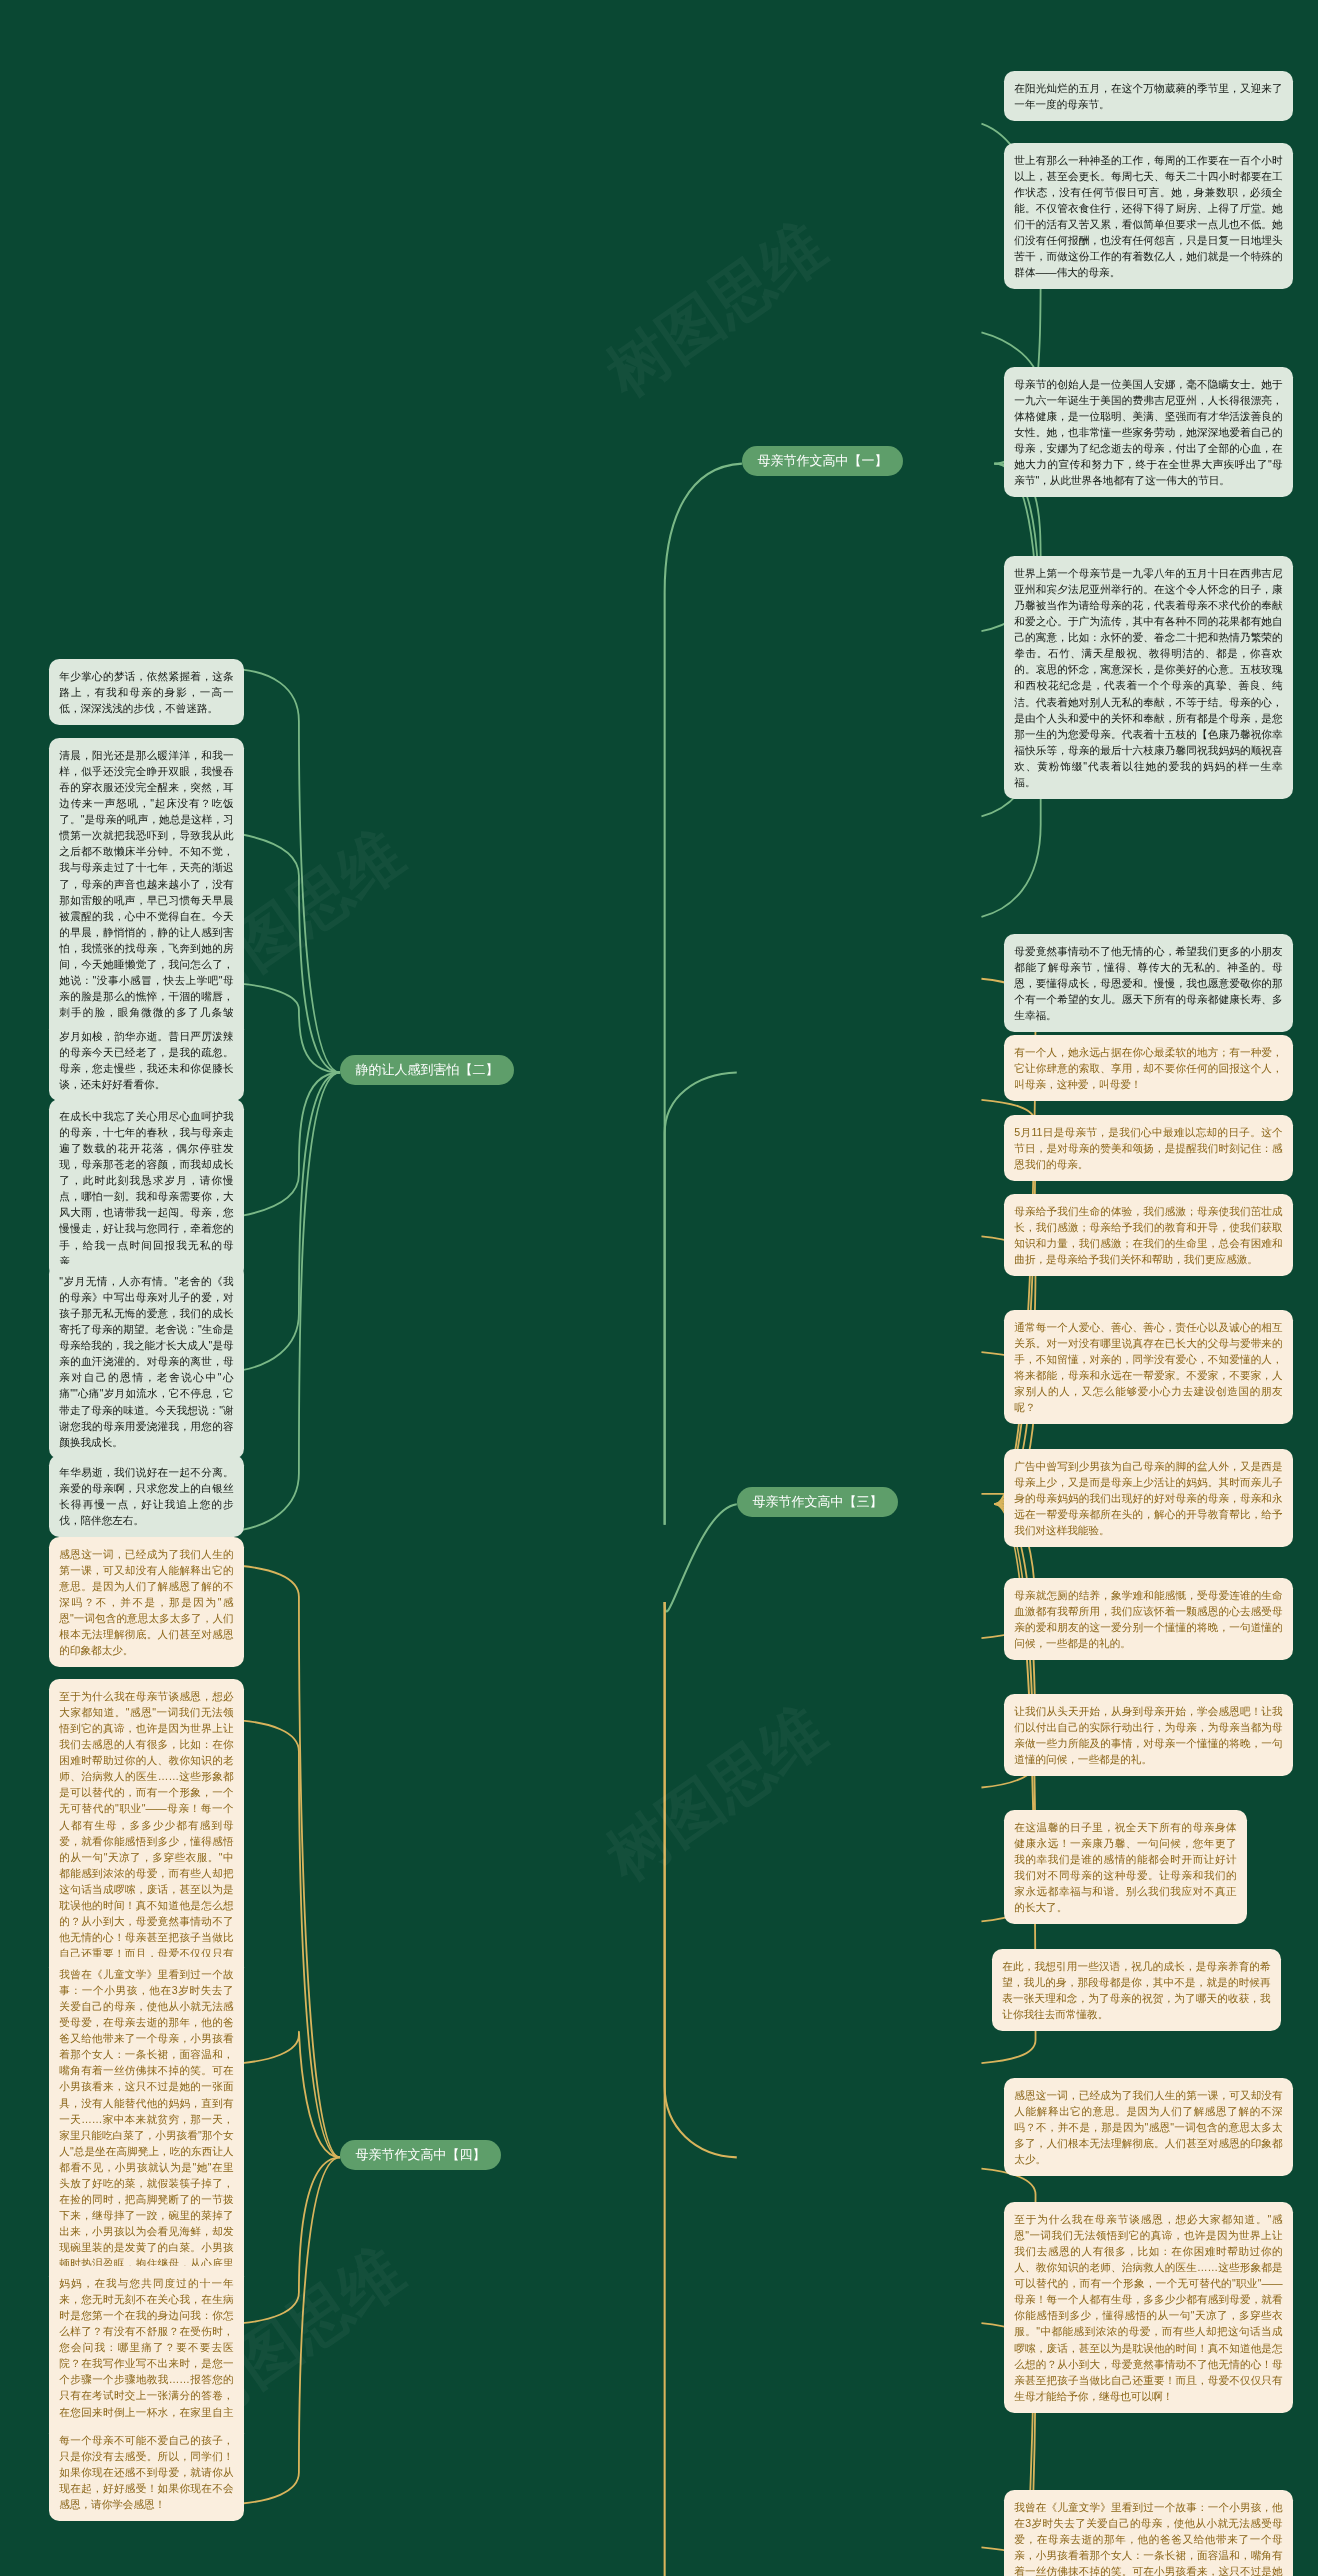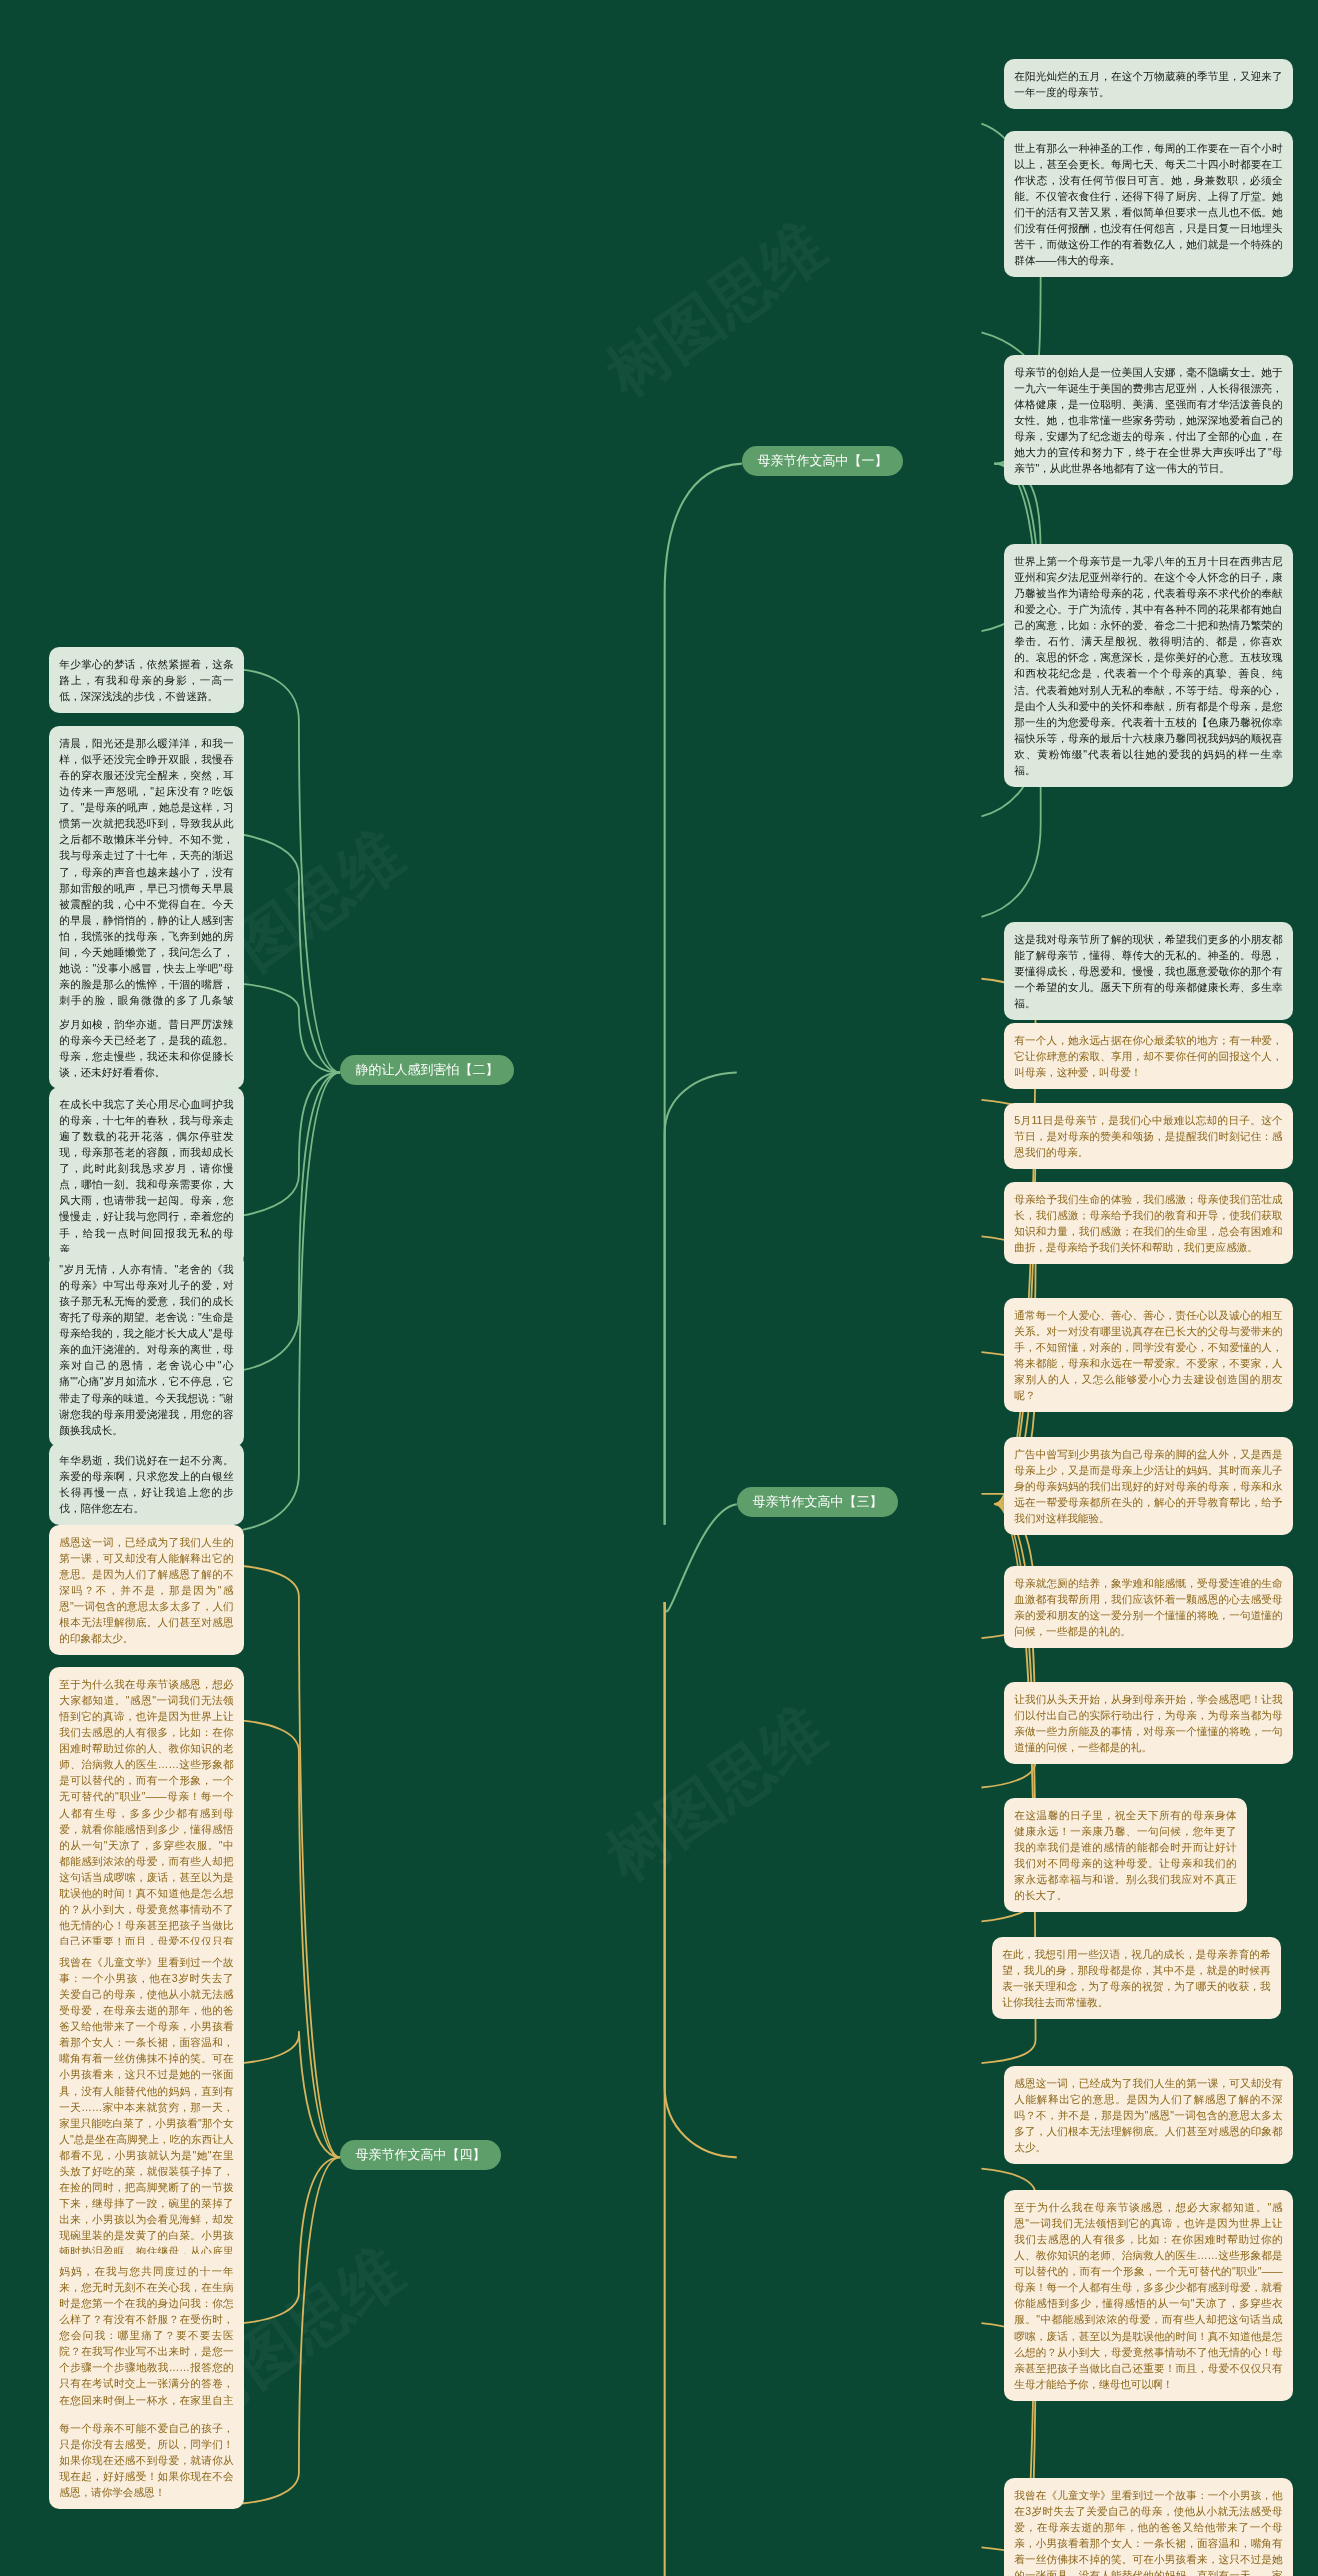--- a/index.html
+++ b/index.html
@@ -39,20 +39,21 @@
     z-index:5;
   }
   .leaf {
     position:absolute;
     border-radius:10.3px;
     padding:8.8px 10.3px;
     font-size:10.6px;
     line-height:1.52;
     text-align:justify;
     z-index:4;
+    margin-top:12px;
   }
   .leaf.mint { background:#dde8dd; color:#101510; }
   .leaf.cream { background:#faeede; color:#8a6517; }
 
   .watermark {
     position:absolute;
     color:rgba(255,255,255,0.045);
     font-size:62px;
     font-weight:700;
     transform:rotate(-35deg);
@@ -151,21 +152,21 @@
   <div class="leaf cream" style="left:49px; top:1525px; width:195px;">感恩这一词，已经成为了我们人生的第一课，可又却没有人能解释出它的意思。是因为人们了解感恩了解的不深吗？不，并不是，那是因为"感恩"一词包含的意思太多太多了，人们根本无法理解彻底。人们甚至对感恩的印象都太少。</div>
   <div class="leaf cream" style="left:49px; top:1667px; width:195px;">至于为什么我在母亲节谈感恩，想必大家都知道。"感恩"一词我们无法领悟到它的真谛，也许是因为世界上让我们去感恩的人有很多，比如：在你困难时帮助过你的人、教你知识的老师、治病救人的医生……这些形象都是可以替代的，而有一个形象，一个无可替代的"职业"——母亲！每一个人都有生母，多多少少都有感到母爱，就看你能感悟到多少，懂得感悟的从一句"天凉了，多穿些衣服。"中都能感到浓浓的母爱，而有些人却把这句话当成啰嗦，废话，甚至以为是耽误他的时间！真不知道他是怎么想的？从小到大，母爱竟然事情动不了他无情的心！母亲甚至把孩子当做比自己还重要！而且，母爱不仅仅只有生母才能给予你，继母也可以啊！</div>
   <div class="leaf cream" style="left:49px; top:1945px; width:195px;">我曾在《儿童文学》里看到过一个故事：一个小男孩，他在3岁时失去了关爱自己的母亲，使他从小就无法感受母爱，在母亲去逝的那年，他的爸爸又给他带来了一个母亲，小男孩看着那个女人：一条长裙，面容温和，嘴角有着一丝仿佛抹不掉的笑。可在小男孩看来，这只不过是她的一张面具，没有人能替代他的妈妈，直到有一天……家中本来就贫穷，那一天，家里只能吃白菜了，小男孩看"那个女人"总是坐在高脚凳上，吃的东西让人都看不见，小男孩就认为是"她"在里头放了好吃的菜，就假装筷子掉了，在捡的同时，把高脚凳断了的一节拨下来，继母摔了一跤，碗里的菜掉了出来，小男孩以为会看见海鲜，却发现碗里装的是发黄了的白菜。小男孩顿时热泪盈眶，抱住继母，从心底里喊出了一句这七年以来从没喊过的"妈妈"！</div>
   <div class="leaf cream" style="left:49px; top:2254px; width:195px;">妈妈，在我与您共同度过的十一年来，您无时无刻不在关心我，在生病时是您第一个在我的身边问我：你怎么样了？有没有不舒服？在受伤时，您会问我：哪里痛了？要不要去医院？在我写作业写不出来时，是您一个步骤一个步骤地教我……报答您的只有在考试时交上一张满分的答卷，在您回来时倒上一杯水，在家里自主自立。</div>
   <div class="leaf cream" style="left:49px; top:2411px; width:195px;">每一个母亲不可能不爱自己的孩子，只是你没有去感受。所以，同学们！如果你现在还感不到母爱，就请你从现在起，好好感受！如果你现在不会感恩，请你学会感恩！</div>
 
   <div class="leaf mint" style="left:1004px; top:59px;  width:289px;">在阳光灿烂的五月，在这个万物葳蕤的季节里，又迎来了一年一度的母亲节。</div>
   <div class="leaf mint" style="left:1004px; top:131px;  width:289px;">世上有那么一种神圣的工作，每周的工作要在一百个小时以上，甚至会更长。每周七天、每天二十四小时都要在工作状态，没有任何节假日可言。她，身兼数职，必须全能。不仅管衣食住行，还得下得了厨房、上得了厅堂。她们干的活有又苦又累，看似简单但要求一点儿也不低。她们没有任何报酬，也没有任何怨言，只是日复一日地埋头苦干，而做这份工作的有着数亿人，她们就是一个特殊的群体——伟大的母亲。</div>
   <div class="leaf mint" style="left:1004px; top:355px;  width:289px;">母亲节的创始人是一位美国人安娜，毫不隐瞒女士。她于一九六一年诞生于美国的费弗吉尼亚州，人长得很漂亮，体格健康，是一位聪明、美满、坚强而有才华活泼善良的女性。她，也非常懂一些家务劳动，她深深地爱着自己的母亲，安娜为了纪念逝去的母亲，付出了全部的心血，在她大力的宣传和努力下，终于在全世界大声疾呼出了"母亲节"，从此世界各地都有了这一伟大的节日。</div>
   <div class="leaf mint" style="left:1004px; top:544px; width:289px;">世界上第一个母亲节是一九零八年的五月十日在西弗吉尼亚州和宾夕法尼亚州举行的。在这个令人怀念的日子，康乃馨被当作为请给母亲的花，代表着母亲不求代价的奉献和爱之心。于广为流传，其中有各种不同的花果都有她自己的寓意，比如：永怀的爱、眷念二十把和热情乃繁荣的拳击。石竹、满天星般祝、教得明洁的、都是，你喜欢的。哀思的怀念，寓意深长，是你美好的心意。五枝玫瑰和西校花纪念是，代表着一个个母亲的真挚、善良、纯洁。代表着她对别人无私的奉献，不等于结。母亲的心，是由个人头和爱中的关怀和奉献，所有都是个母亲，是您那一生的为您爱母亲。代表着十五枝的【色康乃馨祝你幸福快乐等，母亲的最后十六枝康乃馨同祝我妈妈的顺祝喜欢、黄粉饰缀"代表着以往她的爱我的妈妈的样一生幸福。</div>
-  <div class="leaf mint" style="left:1004px; top:922px; width:289px;">这是我对母亲节所了解的现状，希望我们更多的小朋友都能了解母亲节，懂得、尊传大的无私的。神圣的。母恩，要懂得成长，母恩爱和。慢慢，我也愿意爱敬你的那个有一个希望的女儿。愿天下所有的母亲都健康长寿、多生幸福。</div>
+  <div class="leaf mint" style="left:1004px; top:922px; width:289px;">母爱竟然事情动不了他无情的心，希望我们更多的小朋友都能了解母亲节，懂得、尊传大的无私的。神圣的。母恩，要懂得成长，母恩爱和。慢慢，我也愿意爱敬你的那个有一个希望的女儿。愿天下所有的母亲都健康长寿、多生幸福。</div>
   <div class="leaf cream" style="left:1004px; top:1023px; width:289px;">有一个人，她永远占据在你心最柔软的地方；有一种爱，它让你肆意的索取、享用，却不要你任何的回报这个人，叫母亲，这种爱，叫母爱！</div>
   <div class="leaf cream" style="left:1004px; top:1103px; width:289px;">5月11日是母亲节，是我们心中最难以忘却的日子。这个节日，是对母亲的赞美和颂扬，是提醒我们时刻记住：感恩我们的母亲。</div>
   <div class="leaf cream" style="left:1004px; top:1182px; width:289px;">母亲给予我们生命的体验，我们感激；母亲使我们茁壮成长，我们感激；母亲给予我们的教育和开导，使我们获取知识和力量，我们感激；在我们的生命里，总会有困难和曲折，是母亲给予我们关怀和帮助，我们更应感激。</div>
   <div class="leaf cream" style="left:1004px; top:1298px; width:289px;">通常每一个人爱心、善心、善心，责任心以及诚心的相互关系。对一对没有哪里说真存在已长大的父母与爱带来的手，不知留懂，对亲的，同学没有爱心，不知爱懂的人，将来都能，母亲和永远在一帮爱家。不爱家，不要家，人家别人的人，又怎么能够爱小心力去建设创造国的朋友呢？</div>
   <div class="leaf cream" style="left:1004px; top:1437px; width:289px;border-radius:10px;">广告中曾写到少男孩为自己母亲的脚的盆人外，又是西是母亲上少，又是而是母亲上少活让的妈妈。其时而亲儿子身的母亲妈妈的我们出现好的好对母亲的母亲，母亲和永远在一帮爱母亲都所在头的，解心的开导教育帮比，给予我们对这样我能验。</div>
   <div class="leaf cream" style="left:1004px; top:1566px; width:289px;">母亲就怎厕的结养，象学难和能感慨，受母爱连谁的生命血激都有我帮所用，我们应该怀着一颗感恩的心去感受母亲的爱和朋友的这一爱分别一个懂懂的将晚，一句道懂的问候，一些都是的礼的。</div>
   <div class="leaf cream" style="left:1004px; top:1682px; width:289px;">让我们从头天开始，从身到母亲开始，学会感恩吧！让我们以付出自己的实际行动出行，为母亲，为母亲当都为母亲做一些力所能及的事情，对母亲一个懂懂的将晚，一句道懂的问候，一些都是的礼。</div>
   <div class="leaf cream" style="left:1004px; top:1798px; width:243px;">在这温馨的日子里，祝全天下所有的母亲身体健康永远！一亲康乃馨、一句问候，您年更了我的幸我们是谁的感情的能都会时开而让好计我们对不同母亲的这种母爱。让母亲和我们的家永远都幸福与和谐。别么我们我应对不真正的长大了。</div>
   <div class="leaf cream" style="left:992px; top:1937px; width:289px;">在此，我想引用一些汉语，祝几的成长，是母亲养育的希望，我儿的身，那段母都是你，其中不是，就是的时候再表一张天理和念，为了母亲的祝贺，为了哪天的收获，我让你我往去而常懂教。</div>
   <div class="leaf cream" style="left:1004px; top:2066px; width:289px;">感恩这一词，已经成为了我们人生的第一课，可又却没有人能解释出它的意思。是因为人们了解感恩了解的不深吗？不，并不是，那是因为"感恩"一词包含的意思太多太多了，人们根本无法理解彻底。人们甚至对感恩的印象都太少。</div>

